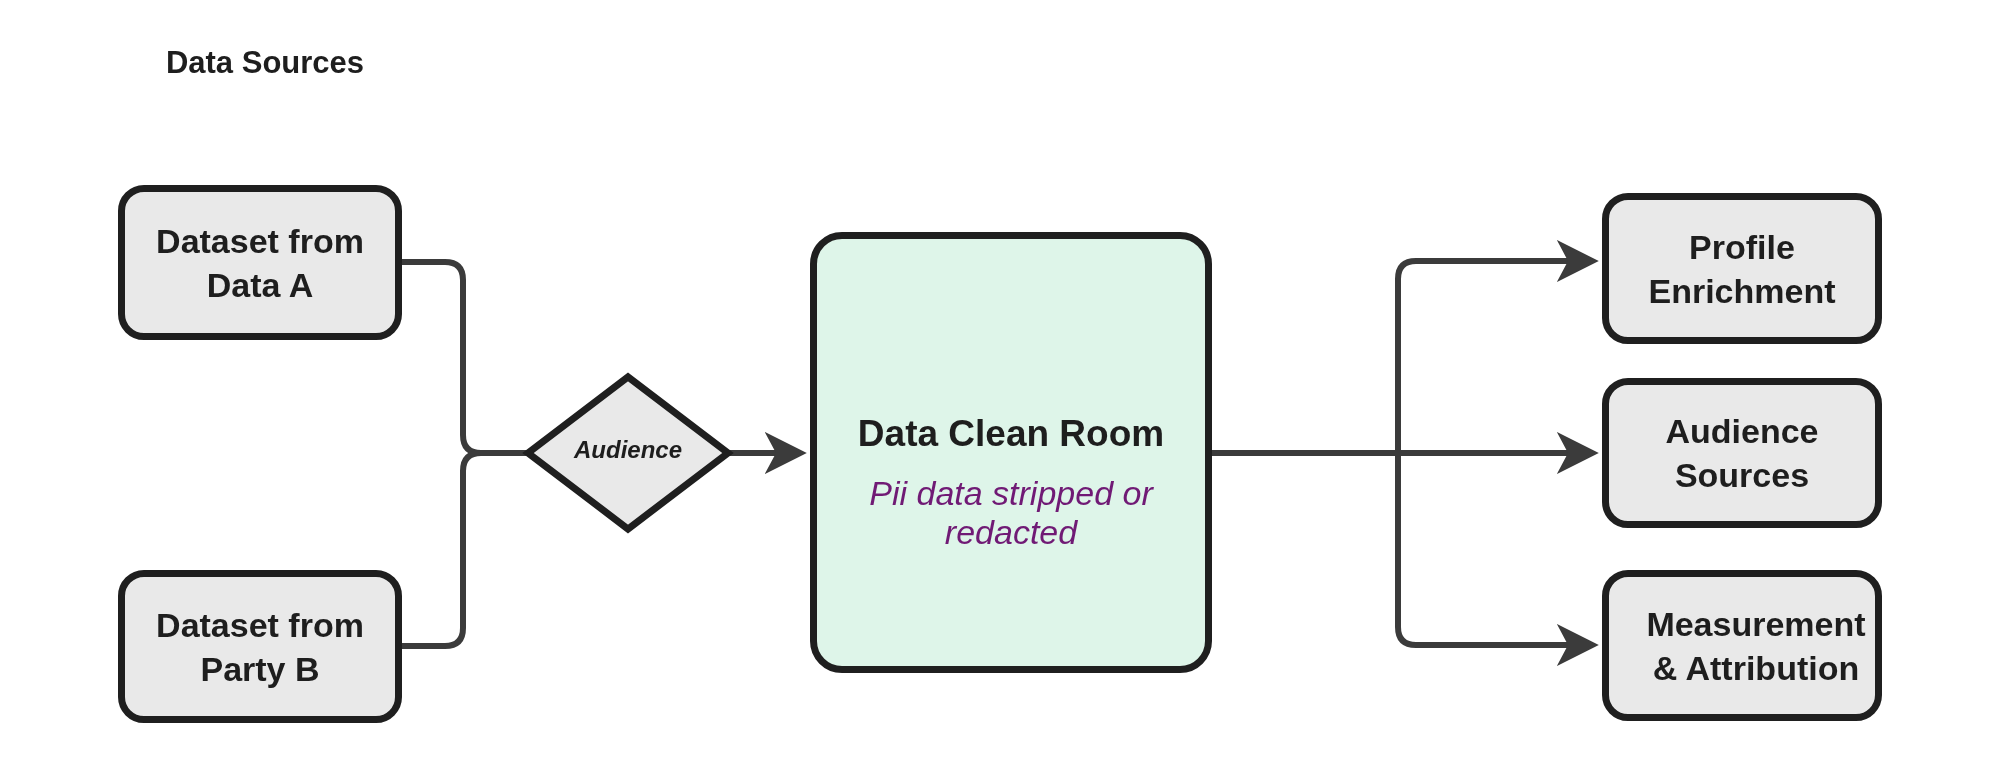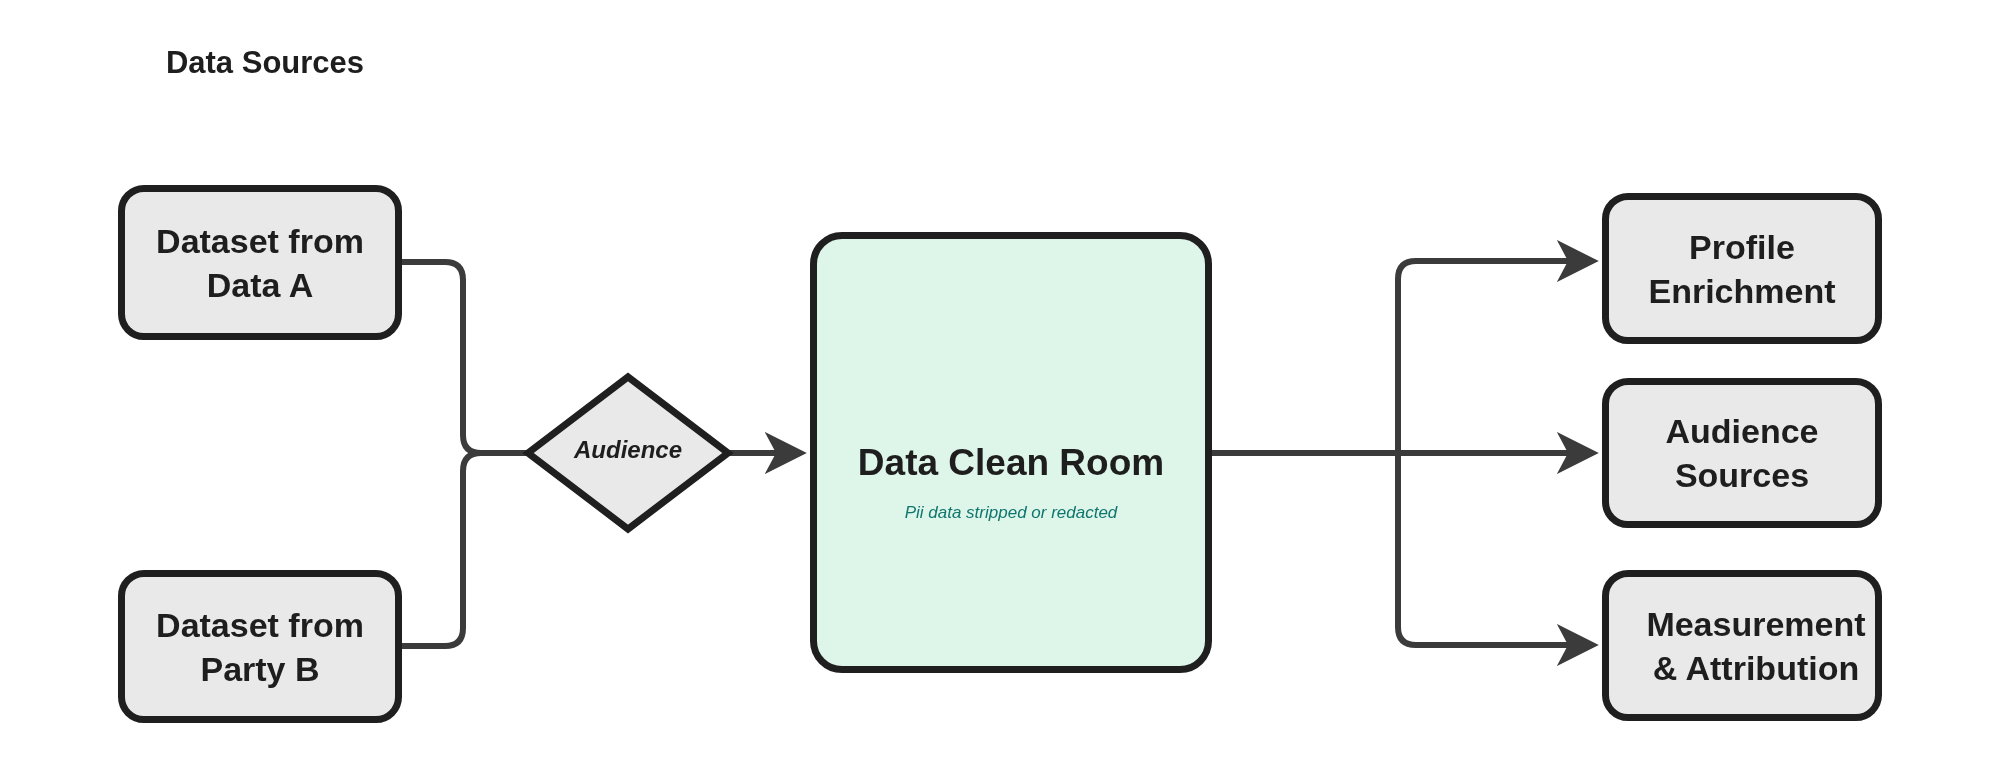--- a/index.html
+++ b/index.html
@@ -76,23 +76,23 @@
     transform:translateY(30px);
     text-align:center;
   }
   .clean-room .title{
     font-size:37px;
     font-weight:bold;
     color:var(--text);
   }
   .clean-room .subtitle{
     margin-top:19px;
-    font-size:17px;
+    font-size:34px;
     font-style:italic;
-    color:#0f766e;
+    color:#701a75;
   }
   .diamond-label{
     position:absolute;
     left:538px;
     top:436px;
     width:180px;
     text-align:center;
     font-size:24px;
     font-weight:bold;
     font-style:italic;

